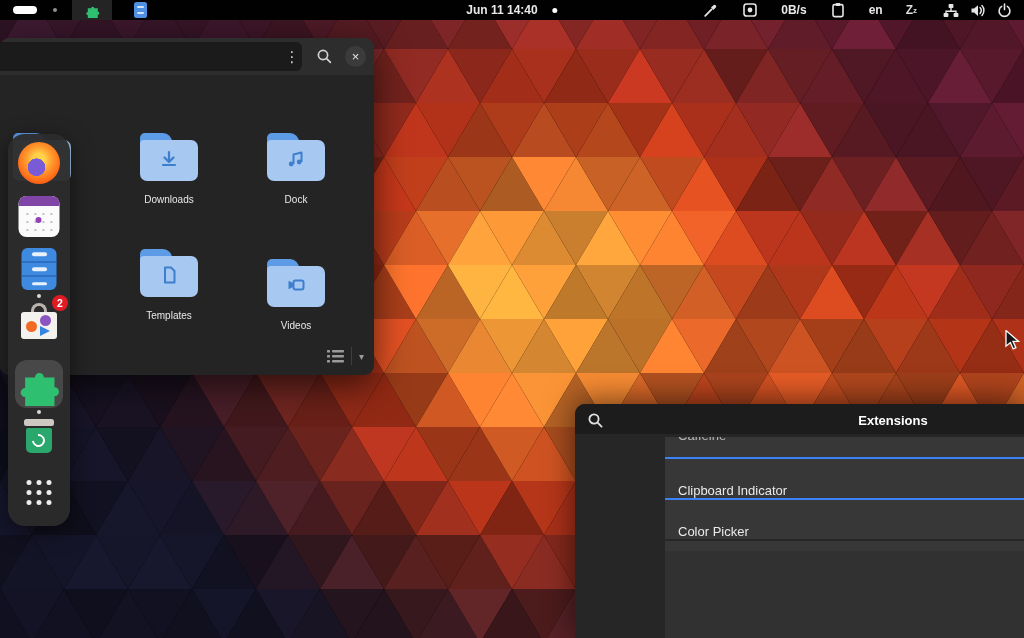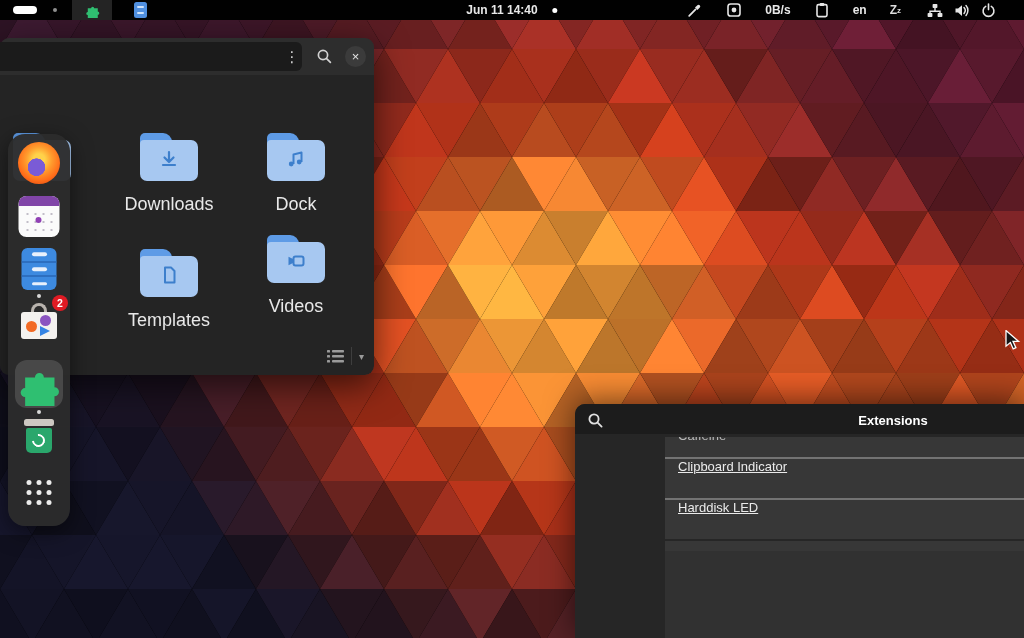--- a/index.html
+++ b/index.html
@@ -15,21 +15,21 @@
   .ws-pill { width:24px; height:8px; background:#ffffff; border-radius:5px; }
   .ws-dot { width:4px; height:4px; background:#8f8f8f; border-radius:50%; margin-left:16px; }
   .tb-appbtn { margin-left:15px; width:40px; height:20px; background:#242424; display:flex;
     align-items:center; justify-content:center; }
   .tb-filesicon { margin-left:22px; width:13px; height:16px; background:#5090e0; border-radius:2.5px;
     display:flex; flex-direction:column; justify-content:space-evenly; align-items:center; }
   .tb-filesicon i { display:block; width:7px; height:2px; background:#cfe3fb; border-radius:1px; }
   .tb-center { position:absolute; left:50%; top:0; transform:translateX(-50%); height:20px;
     display:flex; align-items:center; font-weight:700;text-align:center; }
   .notif-dot { width:5px; height:5px; border-radius:50%; background:#fff; margin-left:15px; }
-  .tb-right { position:absolute; right:28px; top:0; height:20px; display:flex; align-items:center; }
+  .tb-right { position:absolute; right:12px; top:0; height:20px; display:flex; align-items:center; }
   .tb-item { display:flex; align-items:center; margin-left:23px; font-weight:600; }
   .tb-tray { display:flex; align-items:center; gap:11px; margin-left:26px; }
   .zz { font-weight:700; color:#dcdcdc; letter-spacing:0; }
   .zz small { font-size:8px; vertical-align:top; }
 
   
   #files-win { position:absolute; left:0; top:38px; width:374px; height:337px; z-index:10;
     border-radius:9px; box-shadow:0 10px 34px rgba(0,0,0,.6); }
   .fw-header { position:relative; height:37px; background:#2d2d2d; border-radius:9px 9px 0 0; }
   .fw-pathbar { position:absolute; left:0; top:4px; width:302px; height:29px; background:#1b1b1b;
@@ -41,21 +41,21 @@
     background:#3b3b3b; color:#e4e4e4; font-size:13px; display:flex; align-items:center; justify-content:center; }
   .fw-body { position:absolute; top:37px; left:0; right:0; bottom:0; background:#242424;
     border-radius:0 0 9px 9px; }
   .folder-tile { position:absolute; width:96px; display:flex; flex-direction:column; align-items:center; }
   .folder { position:relative; width:58px; height:48px; }
   .folder-tab { position:absolute; top:0; left:0; width:55%; height:16px; background:#5e9be6;
     border-radius:5px 9px 0 0; }
   .folder-front { position:absolute; top:7px; left:0; right:0; bottom:0; background:#a7c8f1;
     border-radius:4px 7px 7px 7px; }
   .folder-emblem { position:absolute; left:50%; top:55%; transform:translate(-50%,-50%); }
-  .folder-label { margin-top:13px; font-size:18px; color:#e8e8e8; }
+  .folder-label { margin-top:13px; font-size:10px; color:#e8e8e8; }
   .viewtoggle { position:absolute; right:10px; bottom:8px; display:flex; align-items:center; height:22px; }
   .viewtoggle .vt-div { width:1px; height:18px; background:#3e3e3e; margin:0 7px; }
   .vt-arrow { color:#9a9a9a; font-size:10px; }
 
   
   #dock { position:absolute; left:8px; top:134px; width:62px; height:392px; z-index:20;
     background:rgba(44,44,44,.96); border-radius:17px; box-shadow:0 6px 22px rgba(0,0,0,.5); }
   .dock-item { position:absolute; left:50%; transform:translateX(-50%); }
   .run-dot { position:absolute; left:50%; transform:translateX(-50%); width:4px; height:4px;
     border-radius:50%; background:#d8d8d8; }
@@ -98,22 +98,22 @@
   
   #ext-win { position:absolute; left:575px; top:404px; width:449px; height:234px; z-index:15;
     border-radius:10px 0 0 0; box-shadow:0 -4px 30px rgba(0,0,0,.55); background:#262626; overflow:hidden; }
   .ex-header { position:relative; height:30px; background:#1c1c1c; }
   .ex-search { position:absolute; left:12px; top:8px; }
   .ex-title { position:absolute; left:318px; top:0; height:33px; transform:translateX(-50%);
     display:flex; align-items:center; color:#ffffff; font-size:13px; font-weight:700; }
   .ex-list { position:absolute; left:90px; right:0; top:33px; bottom:0; background:#313131; overflow:hidden; }
   .ex-clip { height:20px; background:#373737; position:relative; overflow:hidden; }
   .ex-clip span { position:absolute; left:13px; top:-9px; font-size:13px; color:#b9b9b9; }
-  .ex-row { height:41px; border-top:2px solid #737373; background:#373737; display:flex;
-    align-items:flex-start; padding-left:13px; color:#eaeaea; font-size:13px;text-decoration:underline; }
+  .ex-row { height:41px; border-top:2px solid #3b82f6; background:#373737; display:flex;
+    align-items:flex-end; padding-left:13px; color:#eaeaea; font-size:13px; }
   .ex-row-partial { height:12px; border-top:2px solid #262626; background:#373737; }
 
   
   #cursor { position:absolute; left:1005px; top:330px; z-index:60; }
 
   svg.glyph { display:block; }
 </style>
 </head>
 <body>
 <div id="stage">
@@ -621,21 +621,21 @@
           <div class="folder-tile" style="left: 121px; top: 174px;">
             <div class="folder">
               <div class="folder-tab"></div>
               <div class="folder-front"></div>
               <svg class="folder-emblem glyph" width="22" height="20" viewBox="0 0 22 20">
                 <path d="M7 2.5h6l3.5 3.5v11.5h-9.5z" stroke="#3d7fcc" stroke-width="2" fill="none" stroke-linejoin="round"></path>
               </svg>
             </div>
             <div class="folder-label">Templates</div>
           </div>
-          <div class="folder-tile" style="left: 248px; top: 160px; text-align: right;">
+          <div class="folder-tile" style="left: 248px; top: 184px; text-align: right;">
             <div class="folder">
               <div class="folder-tab"></div>
               <div class="folder-front"></div>
               <svg class="folder-emblem glyph" width="22" height="20" viewBox="0 0 22 20">
                 <rect x="8.5" y="5.5" width="10" height="9" rx="2" stroke="#3d7fcc" stroke-width="2" fill="none"></rect>
                 <path d="M8.5 8.2 L3.5 5.8 v8.4 L8.5 11.8z" fill="#3d7fcc"></path>
               </svg>
             </div>
             <div class="folder-label">Videos</div>
           </div>
@@ -668,21 +668,21 @@
       <div class="ex-title">Extensions</div>
     </div>
     <div class="ex-list">
         <div class="ex-clip">
           <span>Caffeine</span>
         </div>
         <div class="ex-row">
           <span>Clipboard Indicator</span>
         </div>
         <div class="ex-row">
-          <span>Harddisk LED</span>
+          <span>Color Picker</span>
         </div>
         <div class="ex-row-partial"></div>
       </div>
   </div>
 
   <div id="dock">
     <div class="dock-hl"></div>
     <div class="dock-item" style="top:8px;">
         <div class="ico-firefox"></div>
       </div>

